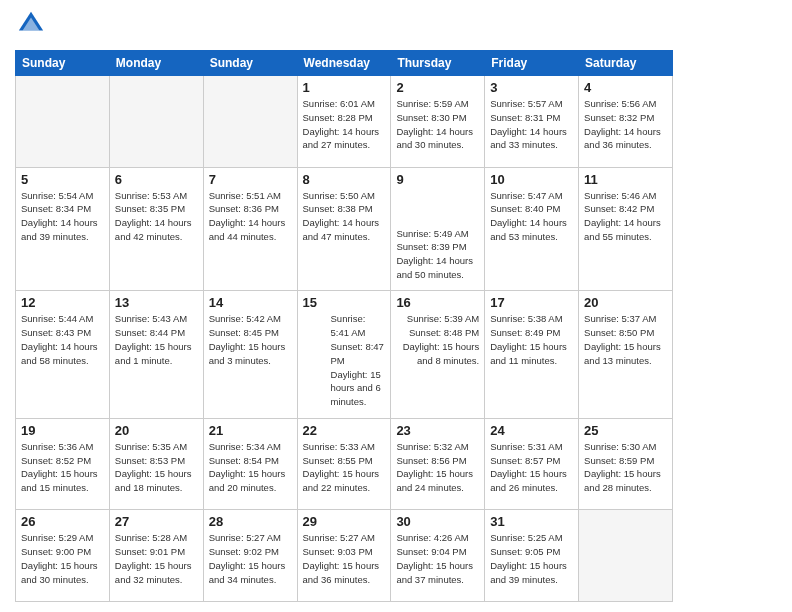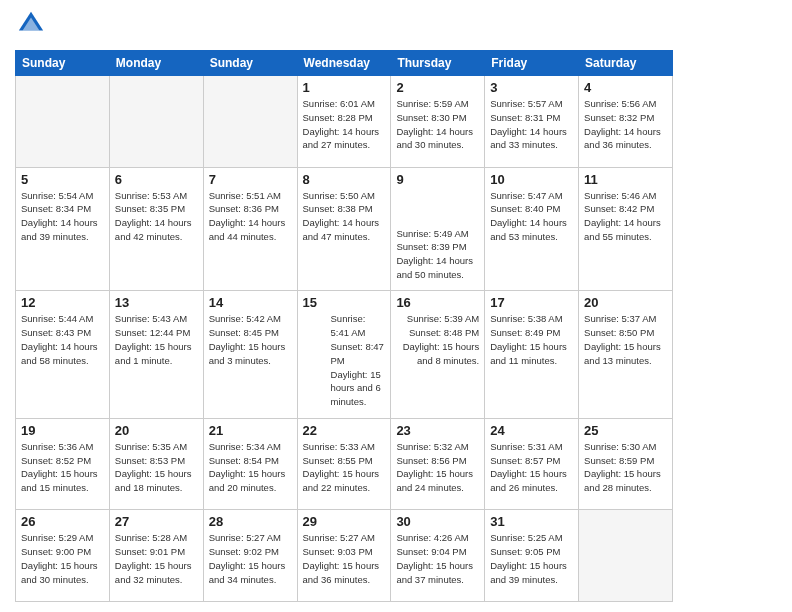--- a/index.html
+++ b/index.html
@@ -208,21 +208,21 @@
         <tr>
           <td>
             <div class="day-number">12</div>
             <div class="day-info" style="white-space: pre-line;">Sunrise: 5:44 AM
 Sunset: 8:43 PM
 Daylight: 14 hours and 58 minutes.</div>
           </td>
           <td>
             <div class="day-number">13</div>
             <div class="day-info" style="white-space: pre-line;">Sunrise: 5:43 AM
-Sunset: 12:44 PM
+Sunset: 8:44 PM
 Daylight: 15 hours and 1 minute.</div>
           </td>
           <td>
             <div class="day-number">14</div>
             <div class="day-info" style="white-space: pre-line;">Sunrise: 5:42 AM
 Sunset: 8:45 PM
 Daylight: 15 hours and 3 minutes.</div>
           </td>
           <td>
             <div class="day-number">15</div>

